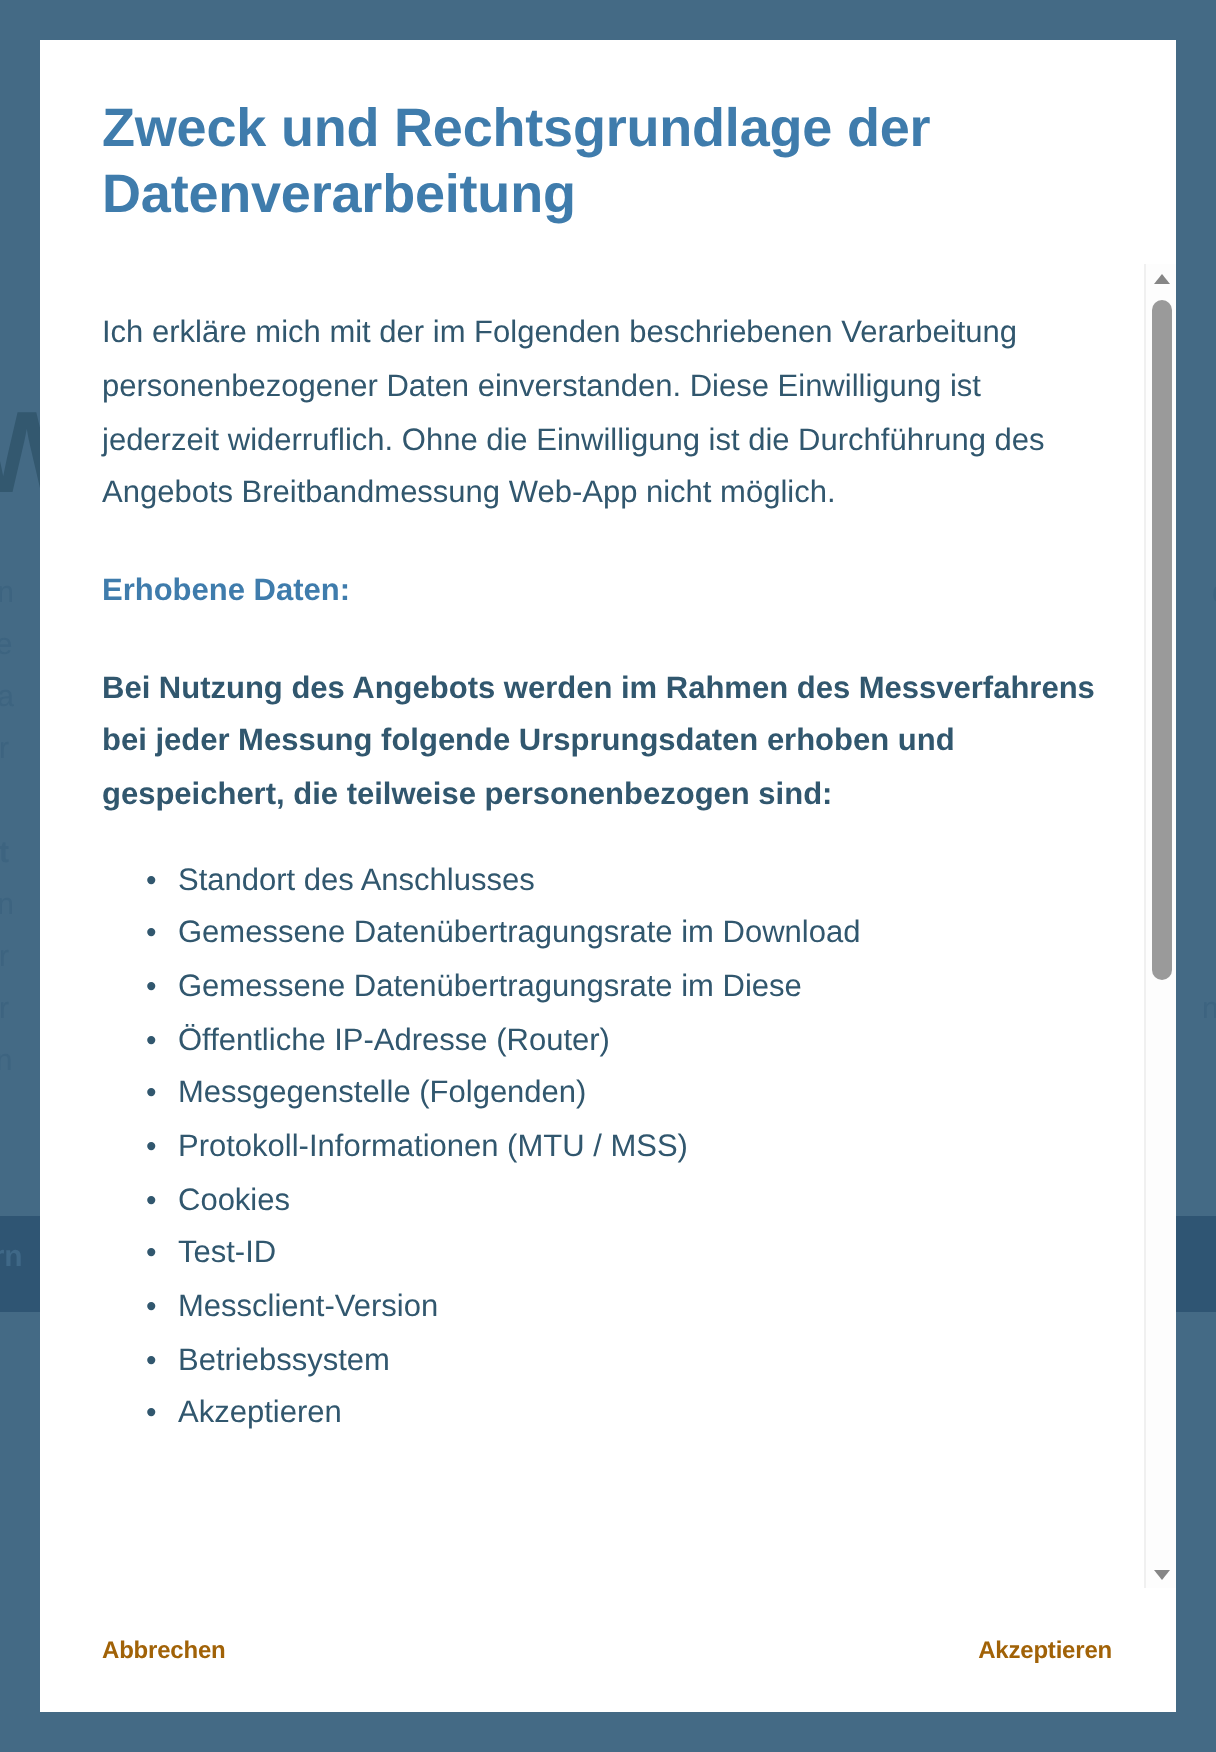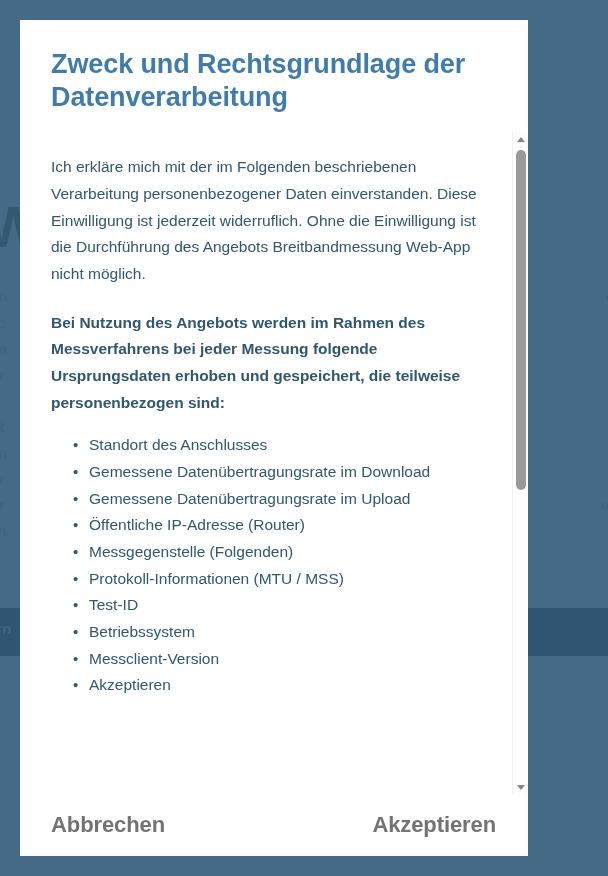--- a/index.html
+++ b/index.html
@@ -61,21 +61,21 @@
     font-weight: bold;
     color: #3f6887;
     white-space: nowrap;
   }
 
   
   #consent-modal {
     position: absolute;
     left: 20px;
     top: 20px;
-    width: 508px;
+    width: 568px;
     height: 836px;
     background: #ffffff;
     display: flex;
     flex-direction: column;
     overflow: hidden;
   }
 
   .modal-title {
     color: #3f7cac;
     font-size: 27px;
@@ -188,23 +188,23 @@
     align-items: center;
     justify-content: space-between;
     padding: 0 32px 0 31px;
     background: #ffffff;
   }
   .footer-btn {
     background: none;
     border: none;
     padding: 0;
     font-family: "Liberation Sans", sans-serif;
-    font-size: 22px;
-    font-weight: bold;
-    color: #737373;
+    font-size: 12px;
+    font-weight: bold;
+    color: #a16207;
     cursor: pointer;
     letter-spacing: -0.1px;
   }
 </style>
 </head>
 <body>
 
 <div id="page-backdrop">
   <div class="bg-wordmark">W</div>
 
@@ -228,32 +228,34 @@
 
 <div id="consent-modal">
 
   <h1 class="modal-title">Zweck und Rechtsgrundlage der Datenverarbeitung</h1>
 
   <div class="modal-scroll-wrap">
 
     <div class="modal-body">
       <p>Ich erkläre mich mit der im Folgenden beschriebenen Verarbeitung personenbezogener Daten einverstanden. Diese Einwilligung ist jederzeit widerruflich. Ohne die Einwilligung ist die Durchführung des Angebots Breitbandmessung Web-App nicht möglich.</p>
 
+      <p class="section-heading">Erhobene Daten:</p>
       <p class="tight">Bei Nutzung des Angebots werden im Rahmen des Messverfahrens bei jeder Messung folgende Ursprungsdaten erhoben und gespeichert, die teilweise personenbezogen sind:</p>
 
       <ul>
         <li>Standort des Anschlusses</li>
         <li>Gemessene Datenübertragungsrate im Download</li>
-        <li>Gemessene Datenübertragungsrate im Upload</li>
+        <li>Gemessene Datenübertragungsrate im Diese</li>
         <li>Öffentliche IP-Adresse (Router)</li>
         <li>Messgegenstelle (Folgenden)</li>
         <li>Protokoll-Informationen (MTU / MSS)</li>
+        <li>Cookies</li>
         <li>Test-ID</li>
+        <li>Messclient-Version</li>
         <li>Betriebssystem</li>
-        <li>Messclient-Version</li>
         <li>Akzeptieren</li>
       </ul>
 
     </div>
 
     <div class="scrollbar">
       <div class="sb-arrow up">
         <span class="glyph"></span>
       </div>
       <div class="sb-thumb"></div>

